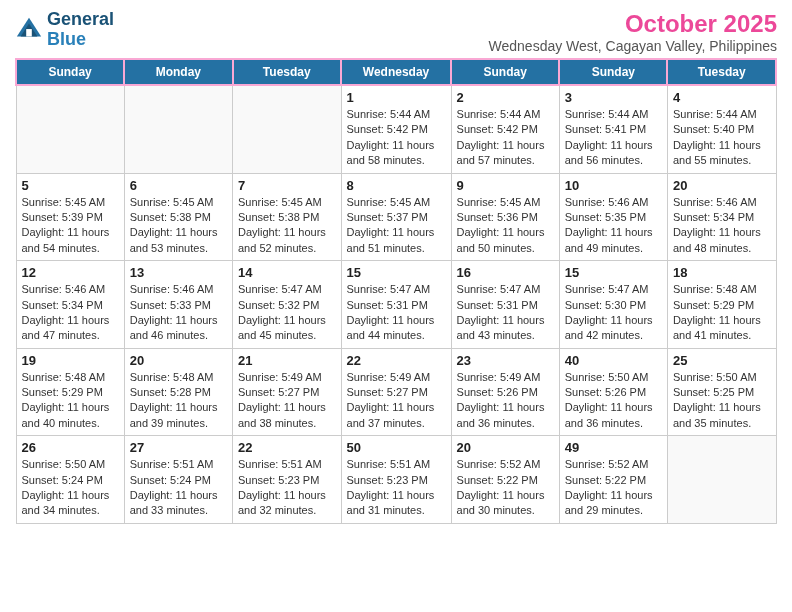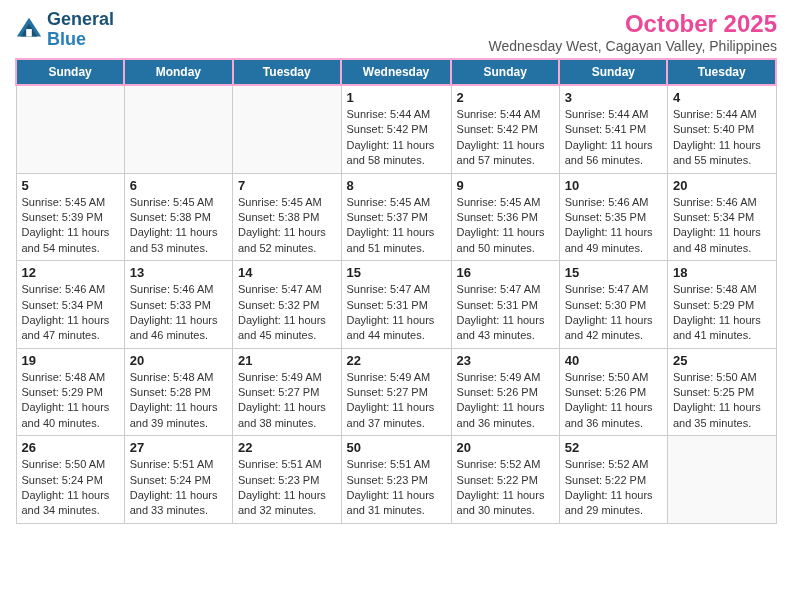--- a/index.html
+++ b/index.html
@@ -340,21 +340,21 @@
 and 31 minutes.</div>
           </td>
           <td>
             <div class="day-number">20</div>
             <div class="day-info" style="white-space: pre-line;">Sunrise: 5:52 AM
 Sunset: 5:22 PM
 Daylight: 11 hours
 and 30 minutes.</div>
           </td>
           <td>
-            <div class="day-number">52</div>
+            <div class="day-number">49</div>
             <div class="day-info" style="white-space: pre-line;">Sunrise: 5:52 AM
 Sunset: 5:22 PM
 Daylight: 11 hours
 and 29 minutes.</div>
           </td>
           <td class="empty"></td>
         </tr>
       </tbody>
   </table>
 </div>

